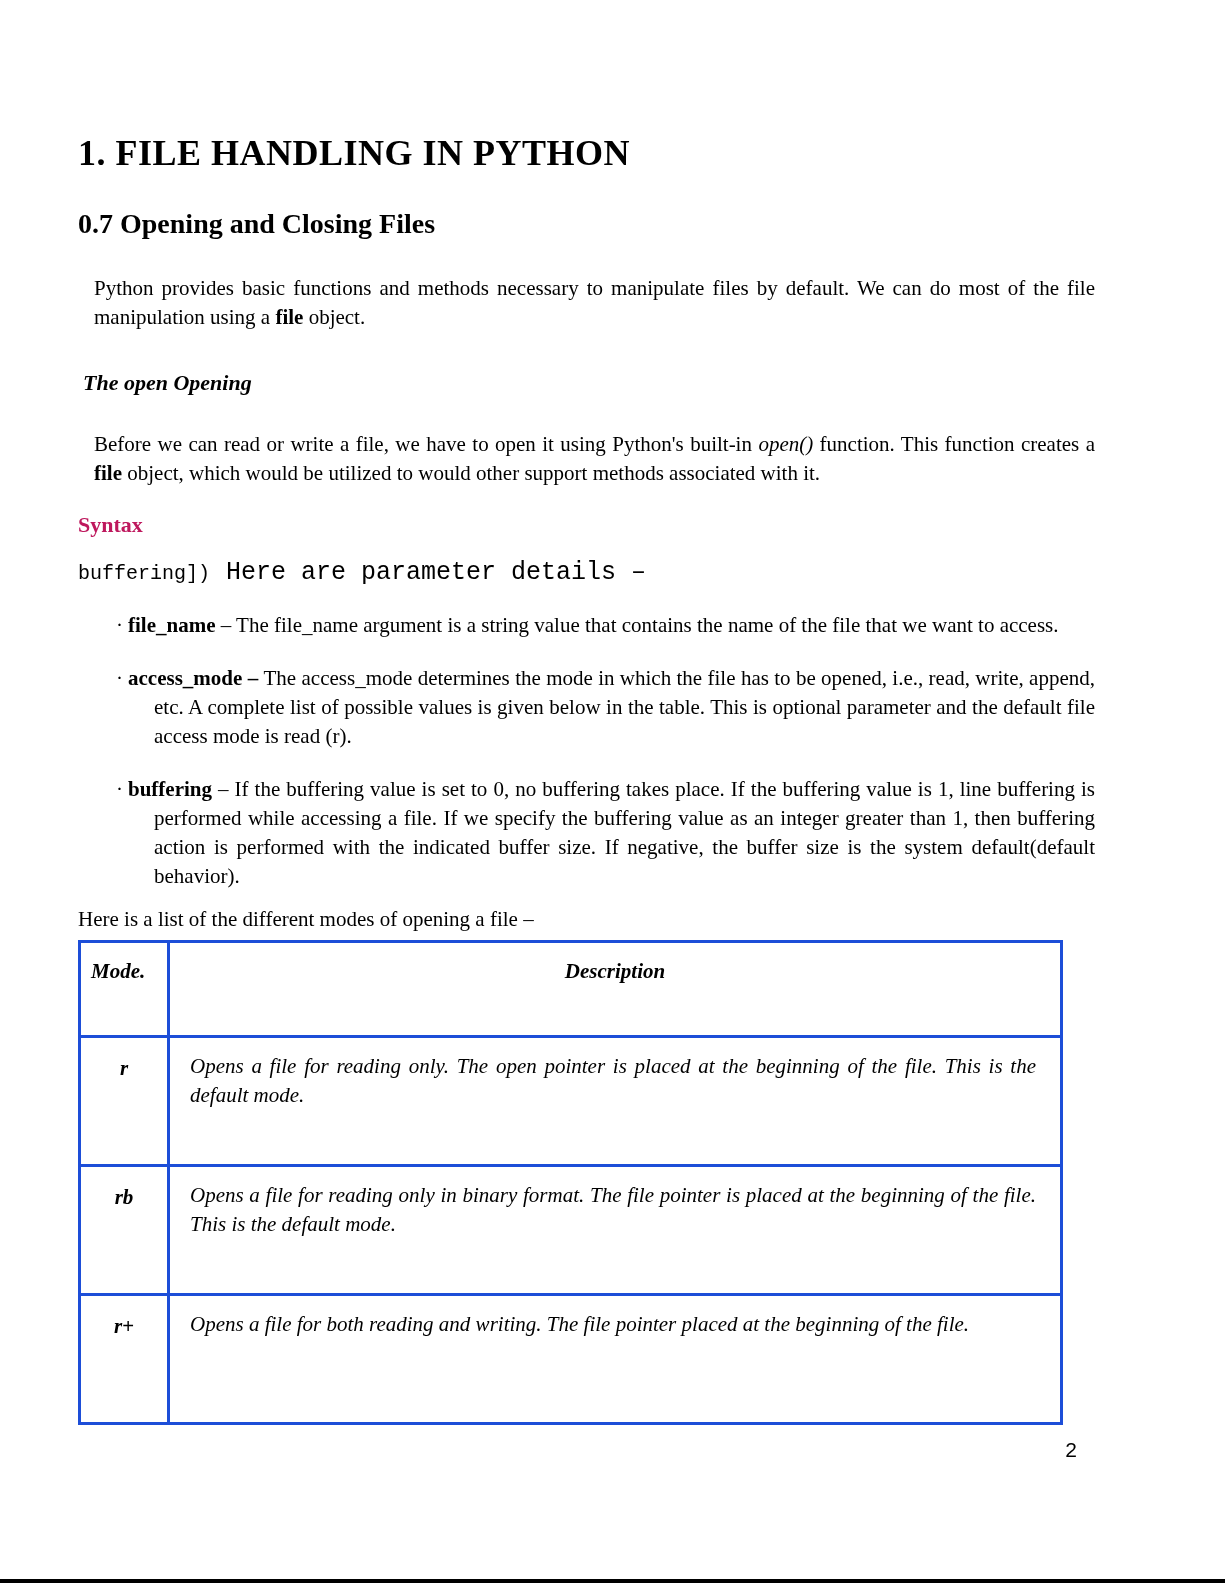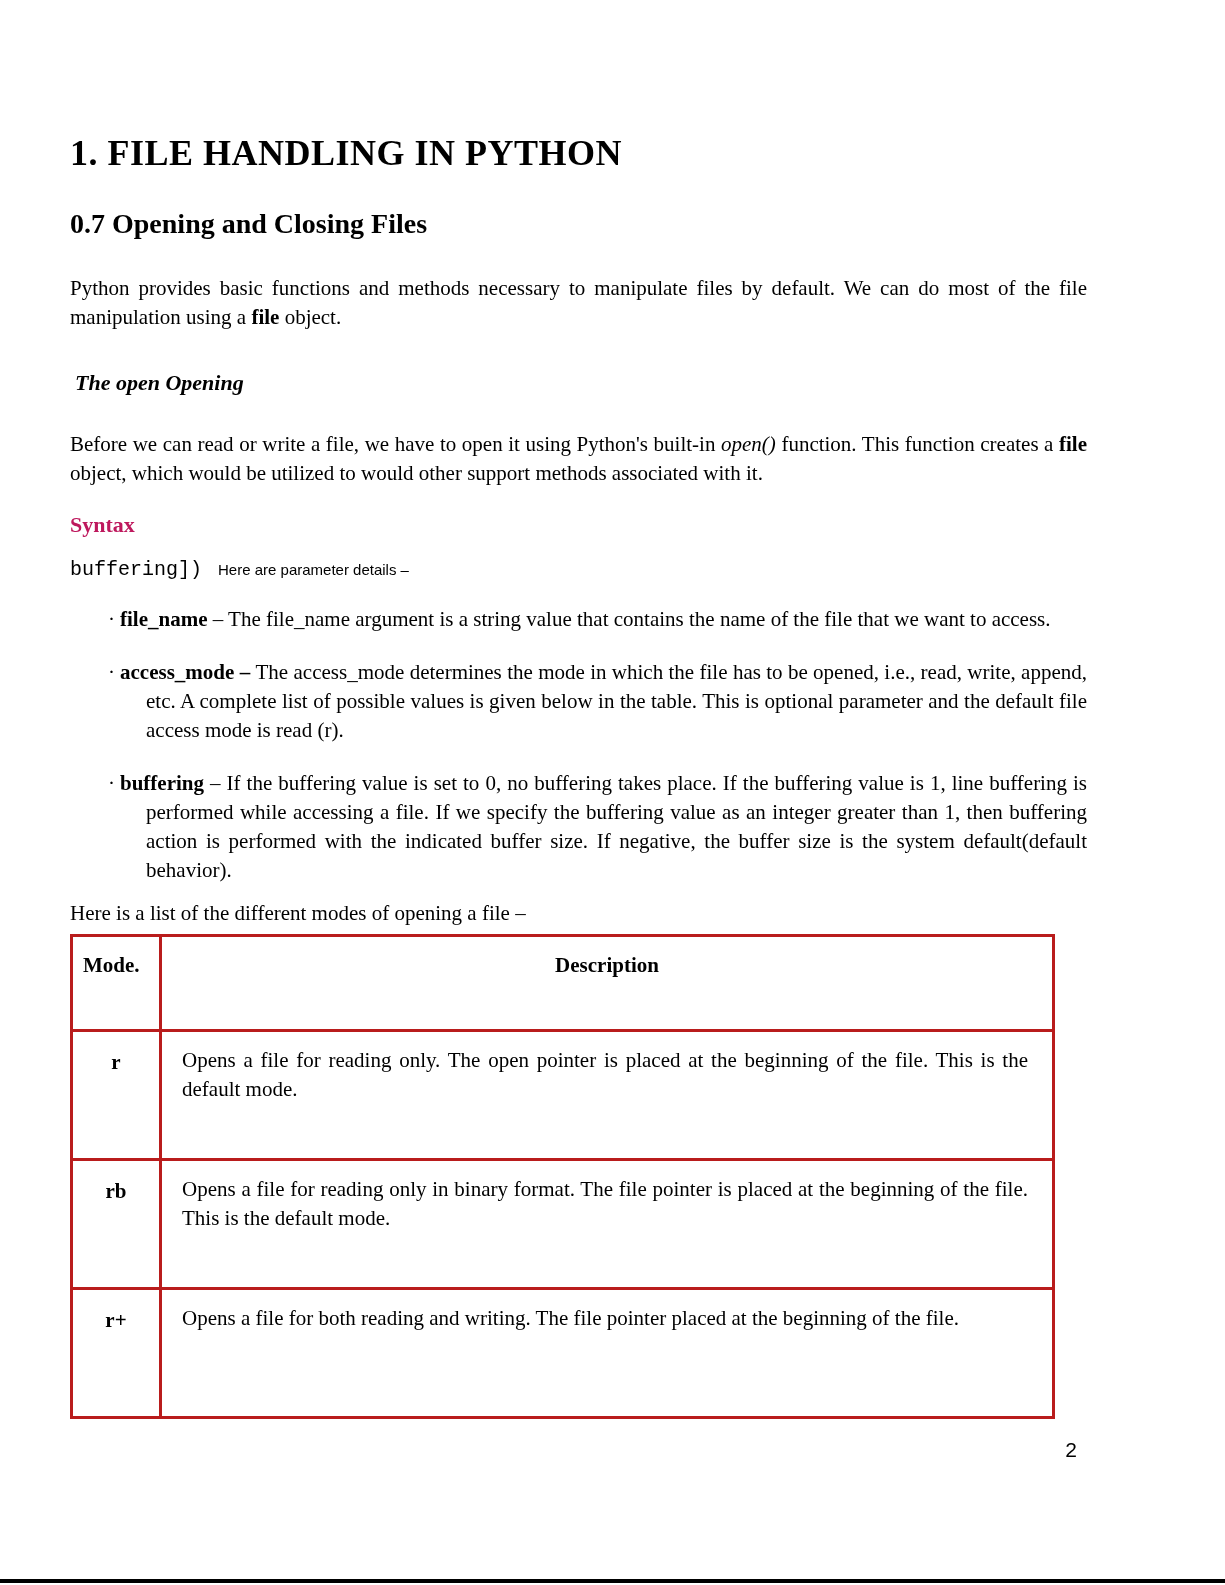--- a/index.html
+++ b/index.html
@@ -2,60 +2,60 @@
 <html><head>
 <meta charset="utf-8">
 <style>
   html,body{margin:0;padding:0;}
   body{
     width:1225px;height:1585px;position:relative;background:#ffffff;
     font-family:"Liberation Serif",serif;color:#000;
     -webkit-font-smoothing:antialiased;overflow:hidden;
   }
   .content{
-    position:absolute;top:0;left:8px;width:1174px;
+    position:absolute;top:0;left:16px;width:1174px;
     padding:132px 95px 0 62px;box-sizing:border-box;
   }
   .doc-title{
     font-size:36px;font-weight:bold;letter-spacing:0.5px;margin:0 0 0 0;
   }
   .section-heading{
     font-size:28px;font-weight:bold;margin:34px 0 0 0;
   }
   p.body-text{
-    font-size:21px;line-height:1.38;text-align:justify;margin:34px 0 0 0;
+    font-size:21px;line-height:1.38;text-align:justify;margin:34px 0 0 16px;
   }
   .sub-heading{
     font-size:22px;font-weight:bold;font-style:italic;margin:38px 0 0 5px;
   }
   .syntax-heading{
     font-size:22px;font-weight:bold;margin:24px 0 0 0;
   }
   .code-line{
     font-family:"Liberation Mono",monospace;font-size:20px;margin:10px 0 0 0;
     white-space:nowrap;
   }
   .code-line .serif-tail{
-    font-family:Liberation Sans, sans-serif;font-size:15px;margin-left:16px;margin-top:44px;
+    font-family:Liberation Mono, monospace;font-size:25px;margin-left:16px;margin-top:44px;
   }
   .code-line2{margin-top:20px;}
   .bullet{
     font-size:21px;line-height:1.38;text-align:justify;
     margin:24px 0 0 38px;padding-left:38px;text-indent:-38px;
   }
   .bullet .marker{display:inline-block;width:12px;text-indent:0;}
   .bullet b{font-weight:bold;margin-top:36px;}
   .table-intro{
     font-size:21px;margin:16px 0 0 0;
   }
   table.modes{
     border-collapse:collapse;margin-top:8px;width:985px;table-layout:fixed;
   }
   table.modes th, table.modes td{
-    border:3px solid #b91c1c;vertical-align:top;font-size:21px;line-height:1.42;
+    border:3px solid #1d4ed8;vertical-align:top;font-size:21px;line-height:1.42;font-style:italic;
   }
   col.mode-col{width:89px;}
   th.mode-h{
     font-weight:bold;text-align:left;padding:14px 8px 0 10px;height:78px;font-size:22px;
   }
   th.desc-h{
     font-weight:bold;padding:14px 8px 0 8px;font-size:22px;
   }
   td.mode-cell{
     font-weight:bold;text-align:center;padding:16px 4px 0 4px;font-size:22px;

